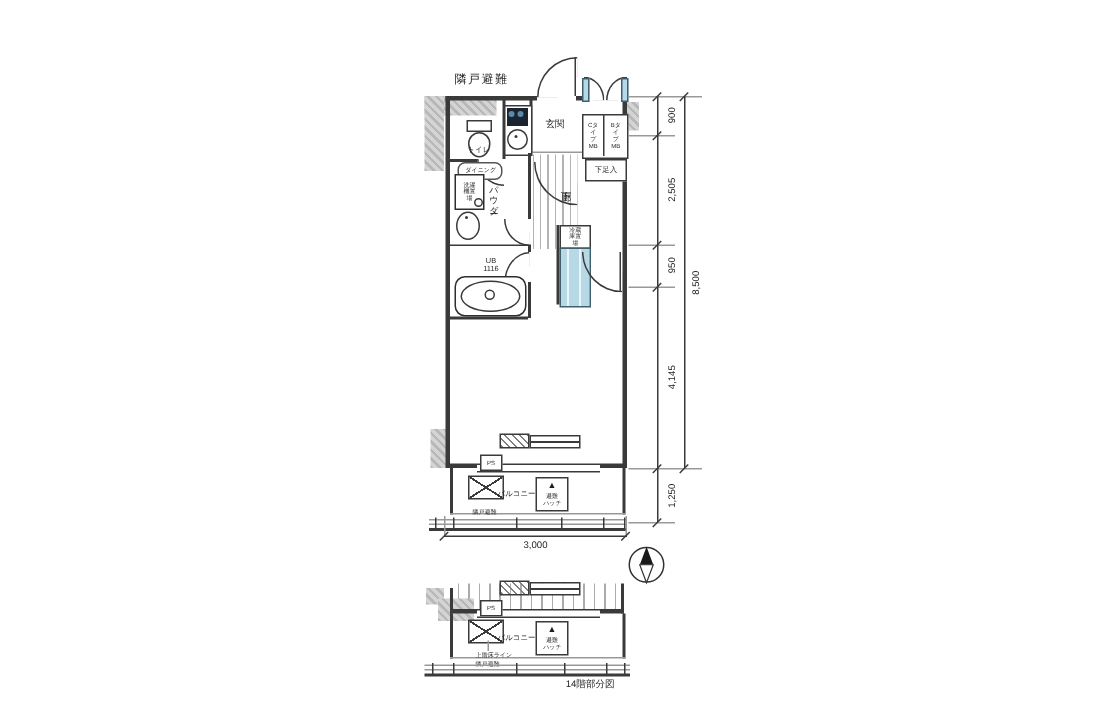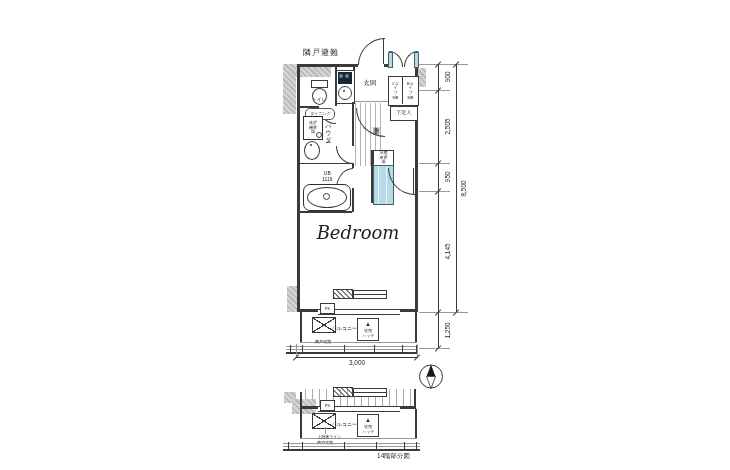--- a/index.html
+++ b/index.html
@@ -130,21 +130,20 @@
 
   <div class="a ln" style="left:371px;top:150px;width:1.5px;height:53px;"></div>
   <div class="a bx c" style="left:373px;top:150px;width:19px;height:14px;">
       <span class="t sc5 wrapT" style="width:34px;">冷蔵庫置場</span>
     </div>
   <div class="a blue" style="left:373px;top:165px;width:19px;height:38px;background:linear-gradient(90deg,var(--blue,#b7d9e6) 0 4px,#e9f5fa 4px 5px,var(--blue,#b7d9e6) 5px 12px,#e9f5fa 12px 13px,var(--blue,#b7d9e6) 13px);"></div>
 
   <div class="a fl" style="left:302px;top:165px;width:112px;height:144px;z-index:-1;"></div>
   <div class="arc" style="left:388px;top:168px;width:26px;height:26px;border-left-width:1px;border-bottom-width:1px;border-bottom-left-radius:100% 100%;"></div>
   <div class="a ln" style="left:413px;top:168px;width:1px;height:26px;"></div>
-  <div class="a c bed" style="left:302px;top:222px;width:112px;height:20px;font-size:18px;">Bedroom</div>
 
   <div class="a hat" style="left:333px;top:289px;width:18px;height:8px;"></div>
   <div class="a bx" style="left:353px;top:290px;width:32px;height:7px;background:linear-gradient(#fff 42%,#3a3a3a 42% 58%,#fff 58%);"></div>
   <div class="a" style="left:318px;top:309px;width:82px;height:4px;background:#fff;border-top:1px solid #3a3a3a;border-bottom:1px solid #3a3a3a;"></div>
   <div class="a bx c" style="left:320px;top:303px;width:13px;height:9px;">
       <span class="t sc5">PS</span>
     </div>
 
   <div class="a ln" style="left:300px;top:312px;width:1.5px;height:31px;"></div>
   <div class="a ln" style="left:415px;top:312px;width:1.5px;height:31px;"></div>

